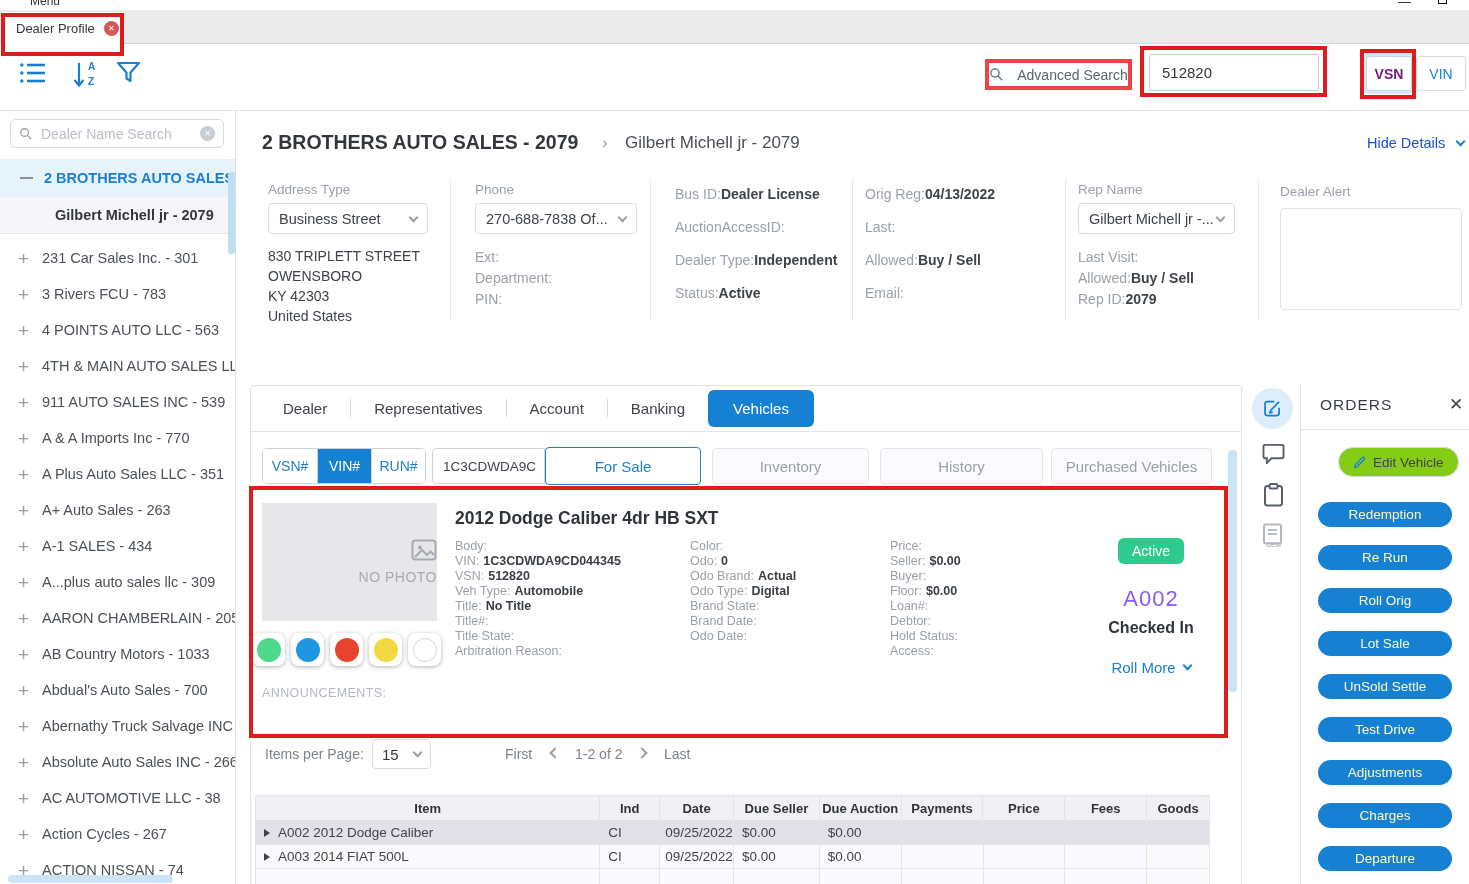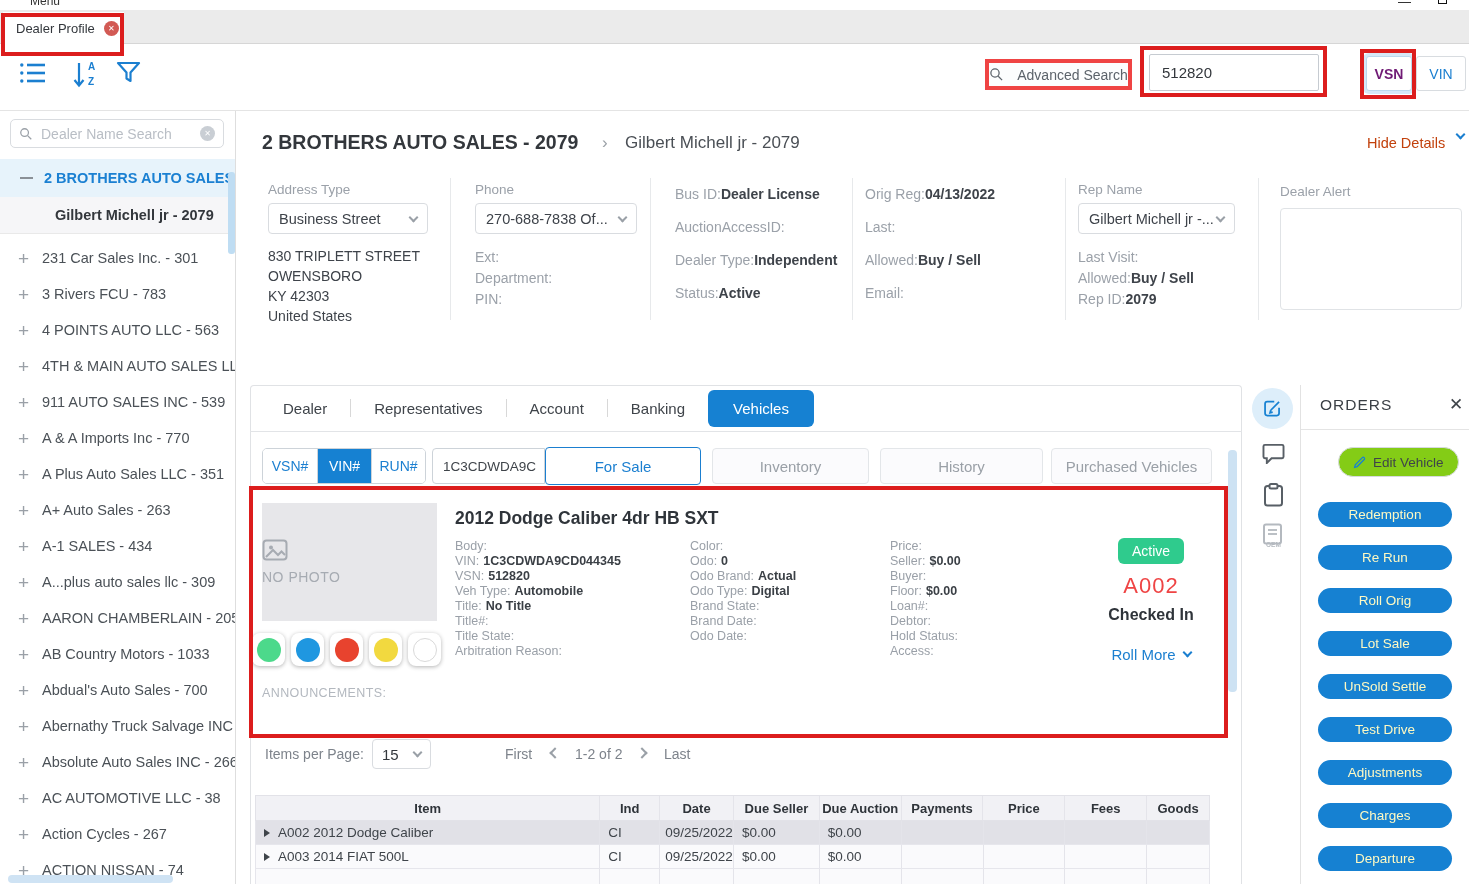--- a/index.html
+++ b/index.html
@@ -45,21 +45,21 @@
   .plus-ico{width:14px;height:14px;position:relative;margin:0 10px 0 18px;flex:0 0 auto}
   .plus-ico::before{content:"+";position:absolute;left:0;top:-3px;font-size:19px;color:#9aa0a7;font-weight:400}
   .dealer-item span{font-size:14.5px;color:#4b5157;white-space:nowrap}
   .v-scroll-side{left:228px;top:172px;width:7px;height:82px;border-radius:3px;background:#bfddf3}
   .h-scroll-side{left:8px;top:875px;width:165px;height:8px;border-radius:4px;background:#cfe3f4}
 
   
   .crumb-dealer{left:262px;top:131px;font-size:19.5px;font-weight:bold;color:#33373c}
   .crumb-sep{left:602px;top:133px;font-size:17px;color:#9aa0a6}
   .crumb-contact{left:625px;top:133px;font-size:17px;color:#4a4f55}
-  .hide-details{left:1367px;top:135px;font-size:14.5px;color:#c2410c;display:flex;gap:12px;cursor:pointer}
+  .hide-details{left:1367px;top:135px;font-size:14.5px;color:#1d4ed8;display:flex;align-items:center;gap:12px;cursor:pointer}
   .chev{display:inline-block;width:8px;height:8px;border-right:2px solid #9aa0a7;border-bottom:2px solid #9aa0a7;transform:rotate(45deg)}
   .chev.blue{border-color:#1b7fd0;width:7px;height:7px;margin-top:-4px}
 
   
   .lbl{font-size:13.5px;color:#9ba1a9}
   .select{height:31px;border:1px solid #d9dce0;border-radius:4px;background:#fff;display:flex;align-items:center;justify-content:space-between;padding:0 10px;font-size:14.5px;color:#3e434a;cursor:pointer}
   .select .chev{width:7px;height:7px;margin-top:-3px}
   .dcol{display:flex;flex-direction:column}
   .vline{width:1px;background:#e7e9eb;top:178px;height:142px}
   .addr-lines{margin-top:12px;font-size:14px;color:#3e434a;line-height:20px}
@@ -80,35 +80,35 @@
   .seg{width:54px;display:flex;align-items:center;justify-content:center;font-size:14px;color:#1b7fd0;background:#fff;border-left:1px solid #cdd3d9;cursor:pointer}
   .seg:first-child{border-left:0}
   .seg.active{background:#1681d2;color:#fff}
   .veh-search{left:432px;top:448px;width:113px;height:36px;border:1px solid #cdd3d9;border-radius:4px 0 0 4px;padding:0 0 0 10px;font-size:13.5px;color:#3f444a;background:#fff}
   .filter-btn{position:absolute;height:36px;display:flex;align-items:center;justify-content:center;font-size:15px;border-radius:4px;cursor:pointer}
   .filter-active{left:545px;top:447px;width:156px;height:38px;background:#fff;border:1px solid #1b7fd0;color:#1b7fd0}
   .filter-idle{background:#fbfbfd;border:1px solid #e3e6e9;color:#9aa0a7}
   .v-scroll-main{left:1228px;top:450px;width:9px;height:242px;border-radius:4px;background:#cde2f3}
 
   
-  .no-photo{left:262px;top:503px;width:175px;height:118px;background:#e7e7ea;display:flex;flex-direction:column;align-items:flex-start;justify-content:center;gap:8px;color:#a6abb2}
+  .no-photo{left:262px;top:503px;width:175px;height:118px;background:#e7e7ea;display:flex;flex-direction:column;align-items:flex-end;justify-content:center;gap:8px;color:#a6abb2}
   .no-photo span{font-size:14px;letter-spacing:.5px}
   .lights{left:252px;top:633px;display:flex;gap:6px}
   .light{width:33px;height:33px;background:#fff;border-radius:8px;box-shadow:0 1px 4px rgba(0,0,0,.3);display:flex;align-items:center;justify-content:center;cursor:pointer}
   .light i{width:24px;height:24px;border-radius:50%;display:block}
   .lg{background:#4cd98b}.lb{background:#1f97e0}.lr{background:#e8432e}.ly{background:#f2d93f}.lw{background:#fff;border:1px solid #d9d9d9}
   .announce{left:262px;top:686px;font-size:12.5px;color:#b3b8bf;letter-spacing:.4px}
   .veh-title{left:455px;top:508px;font-size:17.5px;font-weight:bold;color:#2f343a}
   .spec-col{display:flex;flex-direction:column;gap:2px}
   .spec{font-size:12.5px;line-height:13px}
   .spec .k{color:#9aa0a8}
   .spec .v{color:#3a3f45;font-weight:bold;margin-left:4px}
   .veh-status{left:1090px;top:538px;width:122px;display:flex;flex-direction:column;align-items:center}
   .badge-active{background:#2fcb8d;color:#fff;font-size:14px;border-radius:6px;padding:5px 14px}
-  .run-num{margin-top:9px;font-size:22px;color:#ef4444;letter-spacing:1px}
+  .run-num{margin-top:22px;font-size:22px;color:#8b5cf6;letter-spacing:1px}
   .checked-in{margin-top:7px;font-size:16px;font-weight:bold;color:#2f343a}
   .show-more{margin-top:22px;font-size:15px;color:#1b7fd0;display:flex;align-items:center;gap:8px;cursor:pointer}
 
   
   .pg-lbl{font-size:14px;color:#7d838b}
   .pg-select{left:372px;top:739px;width:59px;height:30px;border:1px solid #d9dce0;border-radius:4px;display:flex;align-items:center;justify-content:space-between;padding:0 9px;font-size:15px;color:#33373c;cursor:pointer}
   .pg-chev{font-size:0;cursor:pointer}
   .pg-chev .c{display:inline-block;width:8px;height:8px;border-right:2px solid #9aa0a7;border-bottom:2px solid #9aa0a7}
   .cl{transform:rotate(135deg)} .cr{transform:rotate(-45deg)}
 

